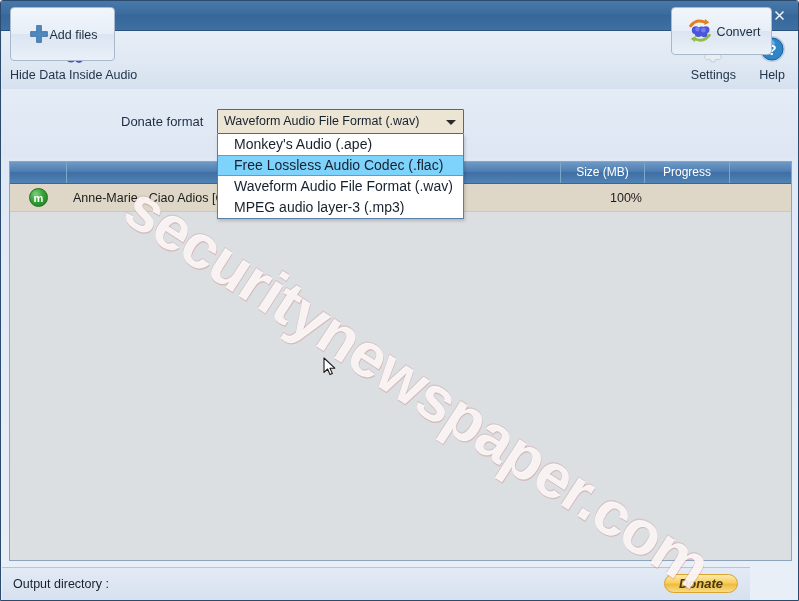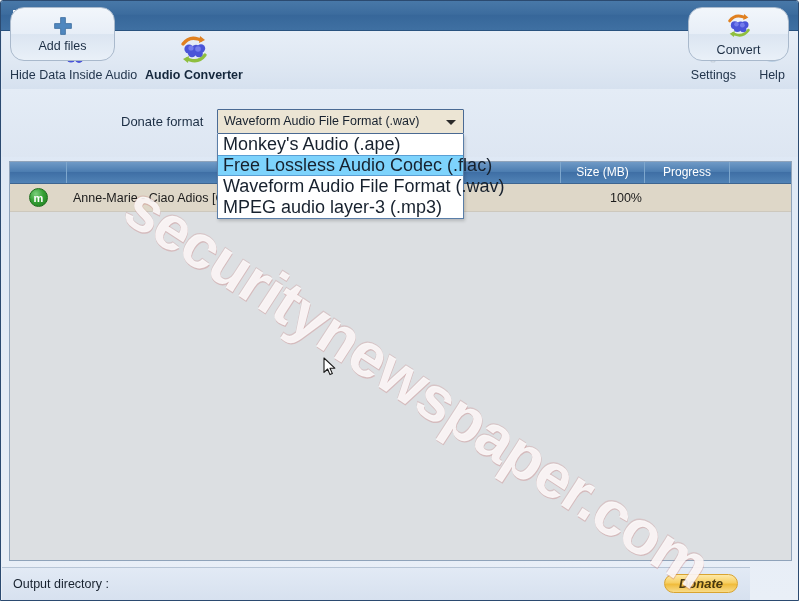--- a/index.html
+++ b/index.html
@@ -129,35 +129,35 @@
     height: 68px;
     background: linear-gradient(to bottom, #e4ecf6 0%, #dde6f2 100%);
     box-sizing: border-box;
   }
 
   .btn-big {
     position: absolute;
     box-sizing: border-box;
     background: linear-gradient(to bottom, #f2f6fb 0%, #e7eef7 50%, #dbe5f1 51%, #e9f0f8 100%);
     border: 1px solid #a9b9cc;
-    border-radius: 14px;
-    display: flex;
-    flex-direction: column;
+    border-radius: 4px;
+    display: flex;
+    flex-direction: row;
     align-items: center;
     justify-content: center;
     cursor: default;
     user-select: none;
   }
   .btn-big .blabel {
     font-size: 12.5px;
     color: #1c2e44;
     margin-top: 2px;
   }
   #add-files-btn { left: 9px; top: 6px; width: 105px; height: 54px; }
-  #convert-btn   { right: 9px; top: 6px; width: 101px; height: 54px; }
+  #convert-btn   { right: 26px; top: 6px; width: 101px; height: 48px; }
 
   .lbl-output-format {
     position: absolute;
     left: 120px; top: 113px;
     font-size: 13px;
     color: #1c2e44;
     white-space: nowrap;
   }
 
   
@@ -196,22 +196,22 @@
     box-sizing: border-box;
     background: #f2f7fb;
     border: 1px solid #5a7ea8;
     border-top: none;
     z-index: 45;
     box-shadow: 1px 2px 3px rgba(0,0,0,0.18);
   }
   .dd-item {
     height: 21px;
     line-height: 21px;
-    padding-left: 5px;
-    font-size: 18px;
+    padding-left: 16px;
+    font-size: 14px;
     color: #17212e;
     white-space: nowrap;
     box-sizing: border-box;
     cursor: default;
     background: #f2f7fb;
   }
   .dd-item.alt { background: #ffffff; }
   .dd-item.highlight {
     background: #7dd3fc;
     border-top: 1px solid #5a9fd4;
@@ -407,40 +407,20 @@
             <circle cx="25" cy="25.5" r="4.4"></circle>
           </g>
           <g fill="#6f79ee" opacity="0.85">
             <circle cx="15" cy="20" r="3.2"></circle>
             <circle cx="23" cy="21" r="3.4"></circle>
           </g>
         </svg>
         <div class="rlabel">Hide Data Inside Audio</div>
       </div>
 
-      <div class="ribbon-item active" id="ribbon-audio">
-        <svg class="ricon" viewBox="0 0 40 34">
-          <path d="M9 11 q6 -8 15 -5 l3 1" stroke="#e08020" stroke-width="3.4" fill="none" stroke-linecap="round"></path>
-          <path d="M26 3 l5 4 l-6 3 z" fill="#e08020"></path>
-          <path d="M31 22 q-6 8 -15 5 l-3 -1" stroke="#8fbf3f" stroke-width="3.4" fill="none" stroke-linecap="round"></path>
-          <path d="M14 30 l-5 -4 l6 -3 z" fill="#8fbf3f"></path>
-          <g fill="#4a55d8">
-            <circle cx="15" cy="16" r="4.6"></circle>
-            <circle cx="22" cy="17" r="5.2"></circle>
-            <circle cx="27" cy="15.5" r="4.2"></circle>
-            <circle cx="18" cy="20" r="4.2"></circle>
-            <circle cx="25" cy="20.5" r="3.8"></circle>
-          </g>
-          <g fill="#7c85f0" opacity="0.85">
-            <circle cx="17" cy="15" r="2.6"></circle>
-            <circle cx="24" cy="16" r="2.8"></circle>
-          </g>
-        </svg>
-        <div class="rlabel">Audio Converter</div>
-      </div>
 
       <div class="ribbon-right" id="ribbon-settings">
         <svg class="ricon" viewBox="0 0 40 34">
           <g transform="translate(20,16)">
             <g fill="#e9eef3" stroke="#9fb0c0" stroke-width="0.9">
               <path d="M-3.2,-14 h6.4 l1,3.6 3.4,1.5 3.2,-1.9 4.5,4.5 -1.9,3.2 1.5,3.4 3.6,1 v6.4 l-3.6,1 -1.5,3.4 1.9,3.2 -4.5,4.5 -3.2,-1.9 -3.4,1.5 -1,3.6 h-6.4 l-1,-3.6 -3.4,-1.5 -3.2,1.9 -4.5,-4.5 1.9,-3.2 -1.5,-3.4 -3.6,-1 v-6.4 l3.6,-1 1.5,-3.4 -1.9,-3.2 4.5,-4.5 3.2,1.9 3.4,-1.5 z" transform="scale(0.56)"></path>
             </g>
             <circle cx="0" cy="0" r="3.7" fill="#b9c6d2" stroke="#8fa0b0" stroke-width="0.9"></circle>
           </g>
         </svg>

